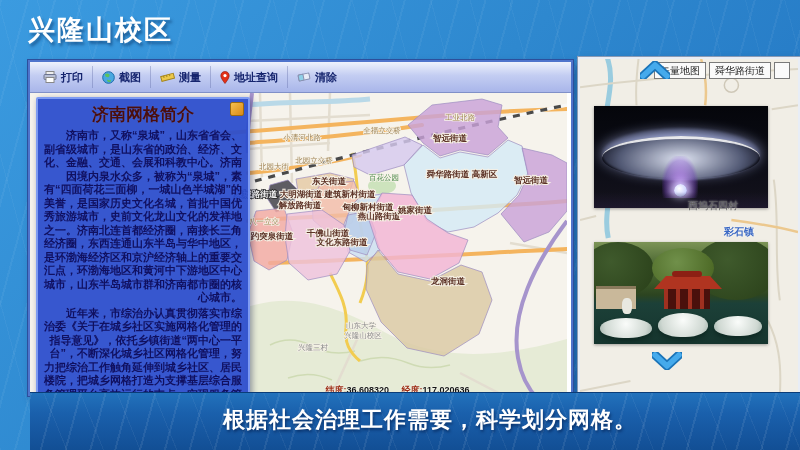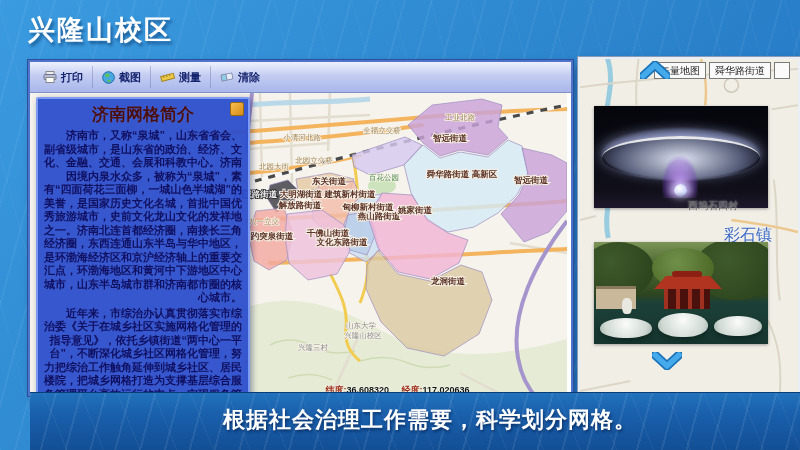--- a/index.html
+++ b/index.html
@@ -86,21 +86,21 @@
   .ridge{left:78px;top:29px;width:30px;height:6px;background:#8c2014;border-radius:3px;}
   .pav-body{left:70px;top:47px;width:46px;height:20px;
     background:repeating-linear-gradient(90deg,#a03020 0 4px,#4a100c 4px 12px);}
   .statue{left:28px;top:56px;width:10px;height:16px;background:#e8e8e0;border-radius:40%;}
   .rock{border-radius:50% 50% 45% 45%;box-shadow:0 3px 4px rgba(0,20,15,.4);
     background:radial-gradient(circle at 50% 30%,#fafcfa,#cfd8d2 70%,#9fb0a8);}
   .r1{left:6px;top:76px;width:52px;height:20px;}
   .r2{left:64px;top:71px;width:50px;height:24px;}
   .r3{left:120px;top:74px;width:48px;height:20px;}
   .place1{position:absolute;left:108px;top:140px;font-size:10px;color:#5a5a5a;z-index:2;text-shadow:0 0 2px #fff;}
-  .place2{position:absolute;left:144px;top:166px;font-size:16px;font-weight:400;color:#3a68c4;z-index:2;text-shadow:0 0 2px #fff;}
+  .place2{position:absolute;left:144px;top:166px;font-size:10px;font-weight:700;color:#3a68c4;z-index:2;text-shadow:0 0 2px #fff;}
 
   
   .footer{position:absolute;left:0;top:392px;width:800px;height:58px;z-index:3;
     background:linear-gradient(180deg,#2272bc 0%,#1a60ac 35%,#124e94 100%);
     border-top:1px solid #0a3c78;margin-left:30px;}
   .footer .streaks{position:absolute;inset:0;pointer-events:none;
     background:
       repeating-linear-gradient(105deg,rgba(255,255,255,.08) 0 2px,transparent 2px 24px),
       repeating-linear-gradient(68deg,rgba(255,255,255,.05) 0 1px,transparent 1px 34px);}
   .caption{position:absolute;left:0;top:12px;width:100%;text-align:center;
@@ -140,20 +140,27 @@
     <div class="tbtn">
       <svg width="15" height="12" viewBox="0 0 15 12">
           <g transform="rotate(-15 7 6)">
             <rect x="1" y="4" width="13" height="5" fill="#ecc84a" stroke="#a3841c"></rect>
             <path d="M4,4 v2 M7,4 v2 M10,4 v2" stroke="#a3841c" fill="none"></path>
           </g>
         </svg>
       <span>测量</span>
     </div>
     <div class="tbtn">
+      <svg width="10" height="13" viewBox="0 0 10 13">
+          <path d="M5,0.5 C2.5,0.5 0.8,2.3 0.8,4.7 C0.8,7.5 5,12.5 5,12.5 S9.2,7.5 9.2,4.7 C9.2,2.3 7.5,0.5 5,0.5 Z" fill="#e23018" stroke="#8f1408" stroke-width="0.6"></path>
+          <circle cx="5" cy="4.6" r="1.6" fill="#fff"></circle>
+        </svg>
+      <span>地址查询</span>
+    </div>
+    <div class="tbtn">
       <svg width="14" height="12" viewBox="0 0 14 12">
           <g transform="rotate(-12 7 6)">
             <rect x="1.5" y="3" width="11" height="6" rx="1" fill="#e8ecf8" stroke="#8890b0"></rect>
             <rect x="1.5" y="3" width="5" height="6" rx="1" fill="#8fd0e8" stroke="#8890b0"></rect>
           </g>
         </svg>
       <span>清除</span>
     </div>
   </div>
 

